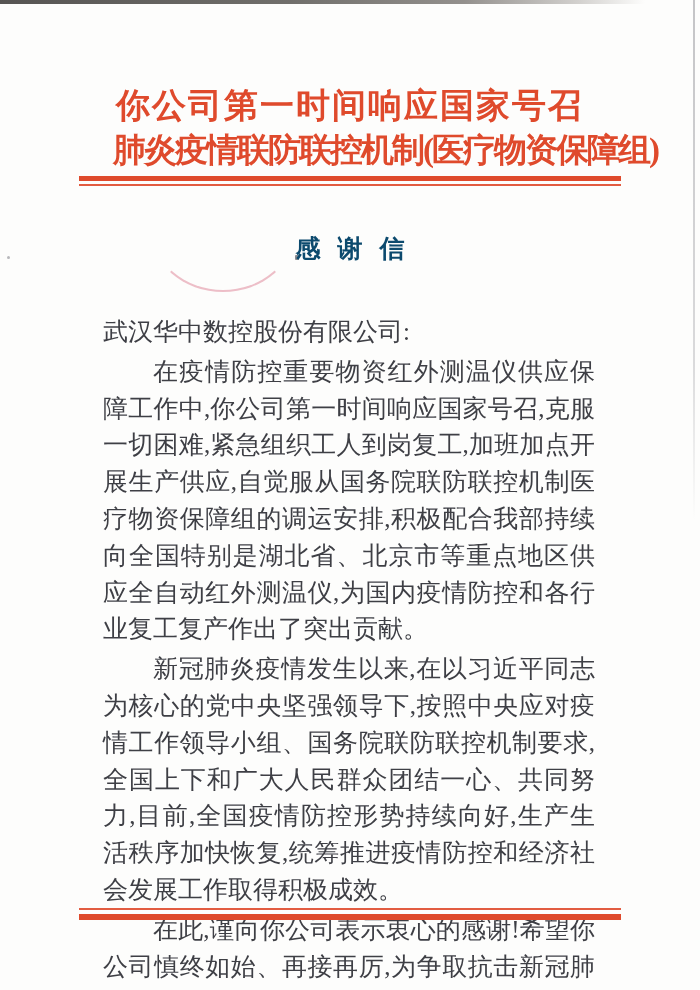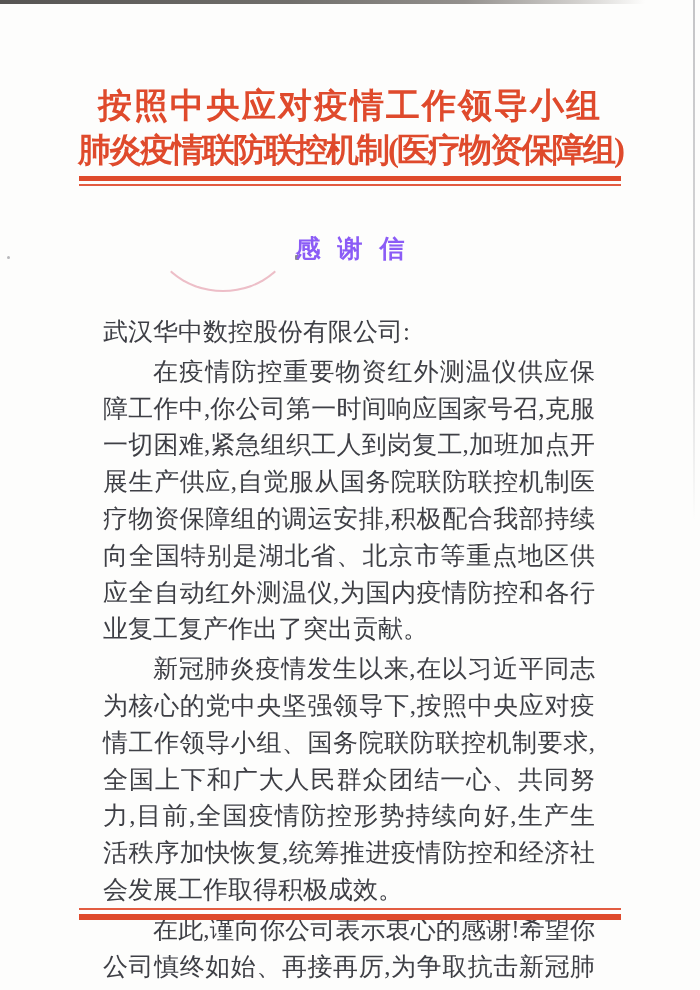--- a/index.html
+++ b/index.html
@@ -31,34 +31,34 @@
     position:absolute;left:150px;top:164px;width:142px;height:124px;
     border:2px solid transparent;border-bottom-color:rgba(222,128,148,.5);
     border-radius:50%;
   }
   
   .letterhead{
     position:absolute;top:84px;left:78px;width:544px;
     text-align:center;color:var(--accent);font-weight:bold;
   }
   .lh1{font-size:34px;line-height:44px;letter-spacing:2px;white-space:nowrap;}
-  .lh2{font-size:33px;line-height:45px;letter-spacing:-2px;white-space:nowrap;}
+  .lh2{font-size:33px;line-height:45px;letter-spacing:-2px;white-space:nowrap;margin-left:35px;}
   
   .rule{position:absolute;left:79px;width:542px;}
   .rule-top{top:176px;}
   .rule-top .bar-thick{height:5px;background:var(--accent);}
   .rule-top .bar-thin{height:2px;background:var(--accent);margin-top:3px;opacity:.9;}
   .rule-bottom{top:908px;}
   .rule-bottom .bar-thin{height:2px;background:var(--accent);opacity:.9;}
   .rule-bottom .bar-thick{height:6px;background:var(--accent);margin-top:4px;}
   
   .title{
     position:absolute;top:232px;left:0;width:700px;margin:0;
     text-align:center;font-size:25px;font-weight:bold;
-    letter-spacing:17px;text-indent:17px;color:#8b5cf6;
+    letter-spacing:17px;text-indent:17px;color:#0c4a6e;
   }
   
   .letter-body{
     position:absolute;top:314px;left:103px;width:492px;
     font-size:25px;line-height:36.8px;color:var(--ink);
     text-align:justify;
   }
   .letter-body p{margin:0 0 3px 0;}
   .salutation{text-indent:0;}
   .para{text-indent:2em;}
@@ -67,21 +67,21 @@
 <body>
 
 <div class="page">
 
   <div class="scan-top"></div>
   <div class="scan-right"></div>
   <div class="speck-a"></div>
   <div class="speck-b"></div>
 
   <div class="letterhead">
-    <div class="lh1">按照中央应对疫情工作领导小组</div>
+    <div class="lh1">你公司第一时间响应国家号召</div>
     <div class="lh2">肺炎疫情联防联控机制(医疗物资保障组)</div>
   </div>
 
   <div class="rule rule-top">
     <div class="bar-thick"></div>
     <div class="bar-thin"></div>
   </div>
 
   <h1 class="title">感谢信</h1>
 

